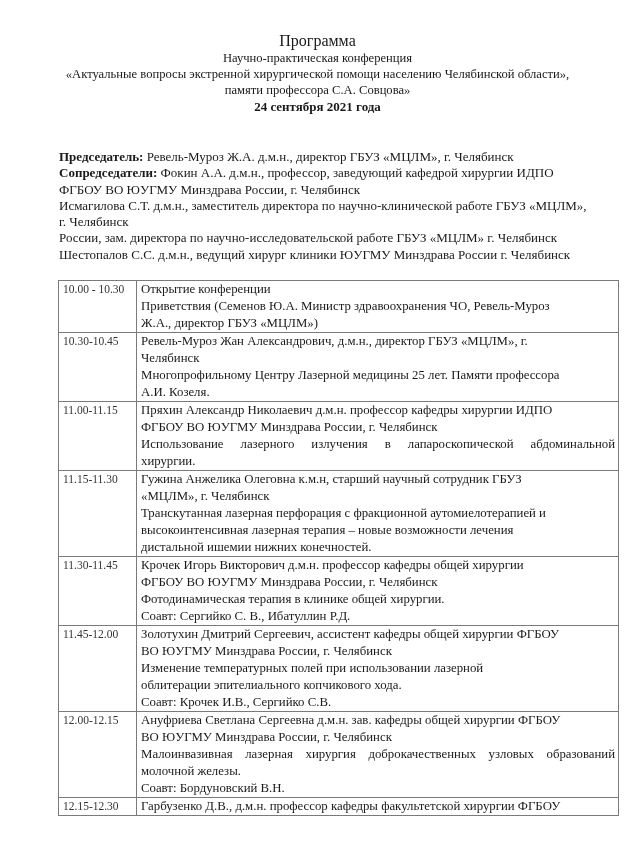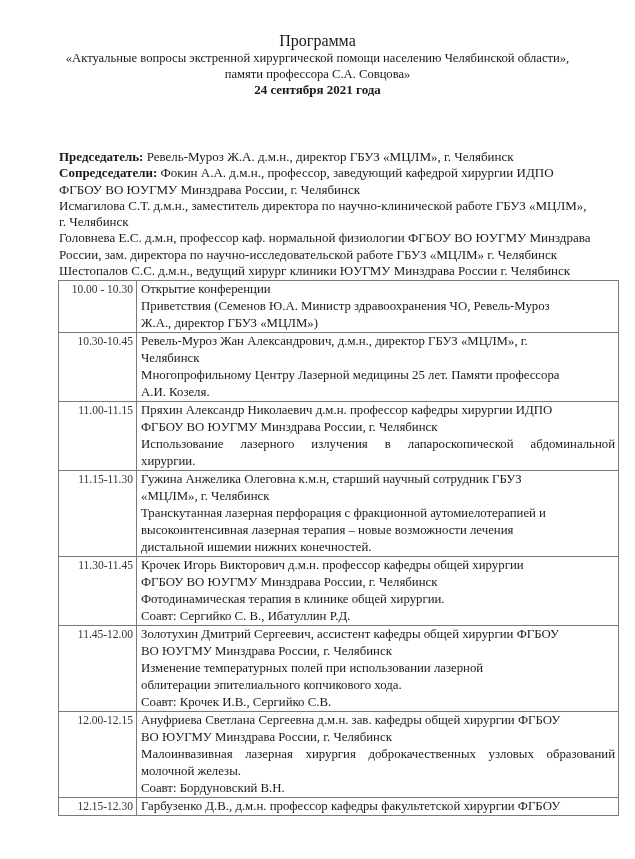--- a/index.html
+++ b/index.html
@@ -13,42 +13,42 @@
   .hline { font-size: 12.6px; line-height: 16.2px; }
   .date { font-weight: bold; font-size: 13px; line-height: 16px; }
   .chairs { position: absolute; left: 59px; top: 149px; width: 570px; font-size: 13px; line-height: 16.3px; }
   .chairs .row { white-space: nowrap; }
   .chairs b { font-weight: bold; }
   table.program {
     position: absolute; left: 58px; top: 280px; width: 561px;
     border-collapse: collapse; font-size: 12.8px; line-height: 17px;
   }
   table.program td { border: 1px solid #7a7a7a; vertical-align: top; padding: 0 3px 0 4px; }
-  td.time { width: 70px; font-size: 11.5px; padding-top: 1px; color: #333; white-space: nowrap; text-align: right; }
+  td.time { width: 70px; font-size: 11.5px; padding-top: 1px; color: #333; white-space: nowrap; }
   td.body { padding-left: 4px; }
   .ln { display: block; }
   .just { text-align: justify; text-align-last: justify; }
 </style>
 </head>
 <body>
 
 <div class="header">
   <div class="title">Программа</div>
+  <div class="hline">Научно-практическая конференция</div>
   <div class="hline">«Актуальные вопросы экстренной хирургической помощи населению Челябинской области»,</div>
   <div class="hline">памяти профессора С.А. Совцова»</div>
   <div class="date">24 сентября 2021 года</div>
 </div>
 
 <div class="chairs">
   <div class="row"><b>Председатель:</b><span> Ревель-Муроз Ж.А. д.м.н., директор ГБУЗ «МЦЛМ», г. Челябинск</span></div>
   <div class="row"><b>Сопредседатели:</b><span> Фокин А.А. д.м.н., профессор, заведующий кафедрой хирургии ИДПО</span></div>
   <div class="row">ФГБОУ ВО ЮУГМУ Минздрава России, г. Челябинск</div>
   <div class="row">Исмагилова С.Т. д.м.н., заместитель директора по научно-клинической работе ГБУЗ «МЦЛМ»,</div>
   <div class="row">г. Челябинск</div>
-  <div class="row">Головнева Е.С. д.м.н, профессор каф. нормальной физиологии ФГБОУ ВО ЮУГМУ Минздрава</div>
   <div class="row">России,  зам. директора по научно-исследовательской работе ГБУЗ «МЦЛМ» г. Челябинск</div>
   <div class="row">Шестопалов С.С. д.м.н., ведущий хирург клиники ЮУГМУ Минздрава России г. Челябинск</div>
 </div>
 
 <table class="program">
   <tbody id="program-body">
       <tr>
         <td class="time">10.00 - 10.30</td>
         <td class="body">
           <span class="ln">Открытие конференции</span>

